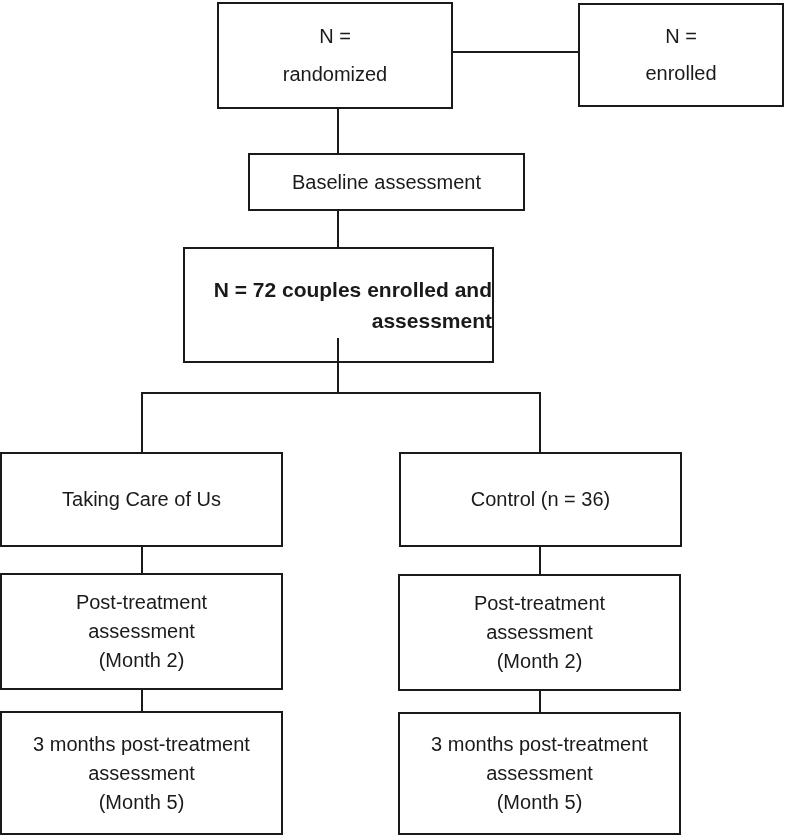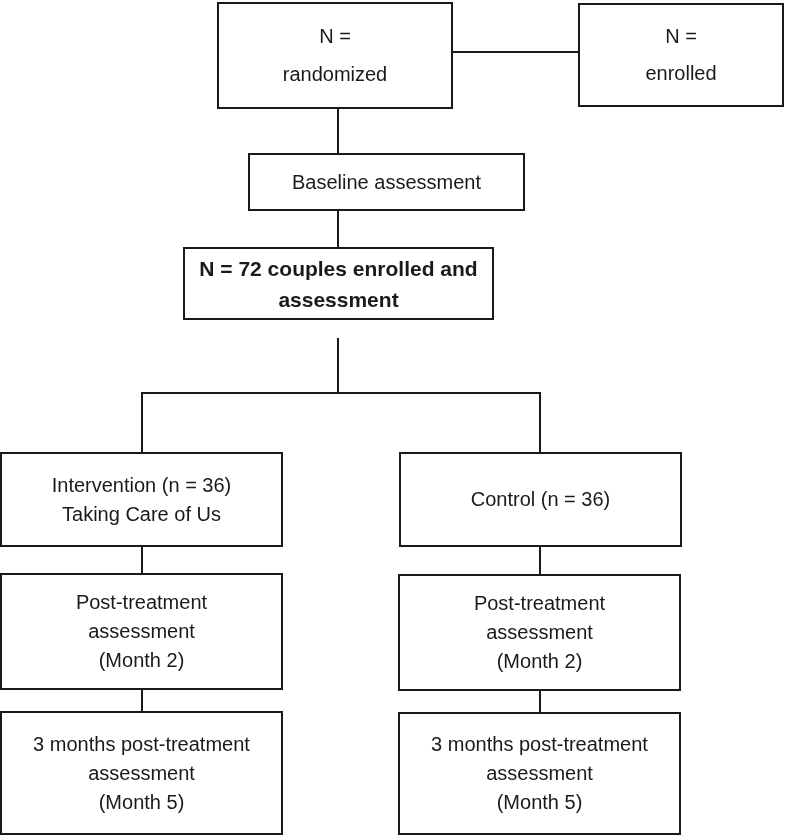--- a/index.html
+++ b/index.html
@@ -41,21 +41,21 @@
   }
   .node span { display: block; }
   .connector {
     position: absolute;
     background: var(--ink, #1a1a1a);
   }
   
   #box-contacted   { left: 217px; top: 2px;   width: 236px; height: 107px; }
   #box-excluded    { left: 578px; top: 3px;   width: 206px; height: 104px; }
   #box-baseline    { left: 201px; top: 153px; width: 277px; height: 58px; margin-left: 47px;  }
-  #box-enrolled    { left: 183px; top: 247px; width: 311px; height: 73px;  }
+  #box-enrolled    { left: 183px; top: 247px; width: 311px; height: 116px; align-items: flex-end;  }
   #box-intervention{ left: 0px;   top: 452px; width: 283px; height: 95px;  }
   #box-control     { left: 399px; top: 452px; width: 283px; height: 95px; justify-content: center;  }
   #box-post-left   { left: 0px;   top: 573px; width: 283px; height: 117px; }
   #box-post-right  { left: 398px; top: 574px; width: 283px; height: 117px; }
   #box-follow-left { left: 0px;   top: 711px; width: 283px; height: 124px; }
   #box-follow-right{ left: 398px; top: 712px; width: 283px; height: 123px; }
   
   #conn-top-h        { left: 452px; top: 51px;  width: 126px; height: 2px; }
   #conn-v1           { left: 337px; top: 109px; width: 2px; height: 44px; }
   #conn-v2           { left: 337px; top: 211px; width: 2px; height: 36px; }
@@ -86,21 +86,20 @@
   <div class="node" id="box-baseline">
     <span>Baseline assessment</span>
   </div>
 
   <div class="node bold-alt" id="box-enrolled">
     <span>N = 72 couples enrolled and</span>
     <span>assessment</span>
   </div>
 
   <div class="node" id="box-intervention">
-    <span>Intervention (n = 36)</span>
     <span>Taking Care of Us</span>
   </div>
 
   <div class="node" id="box-control">
     <span>Control (n = 36)</span>
   </div>
 
   <div class="node" id="box-post-left">
     <span>Post-treatment</span>
     <span>assessment</span>

